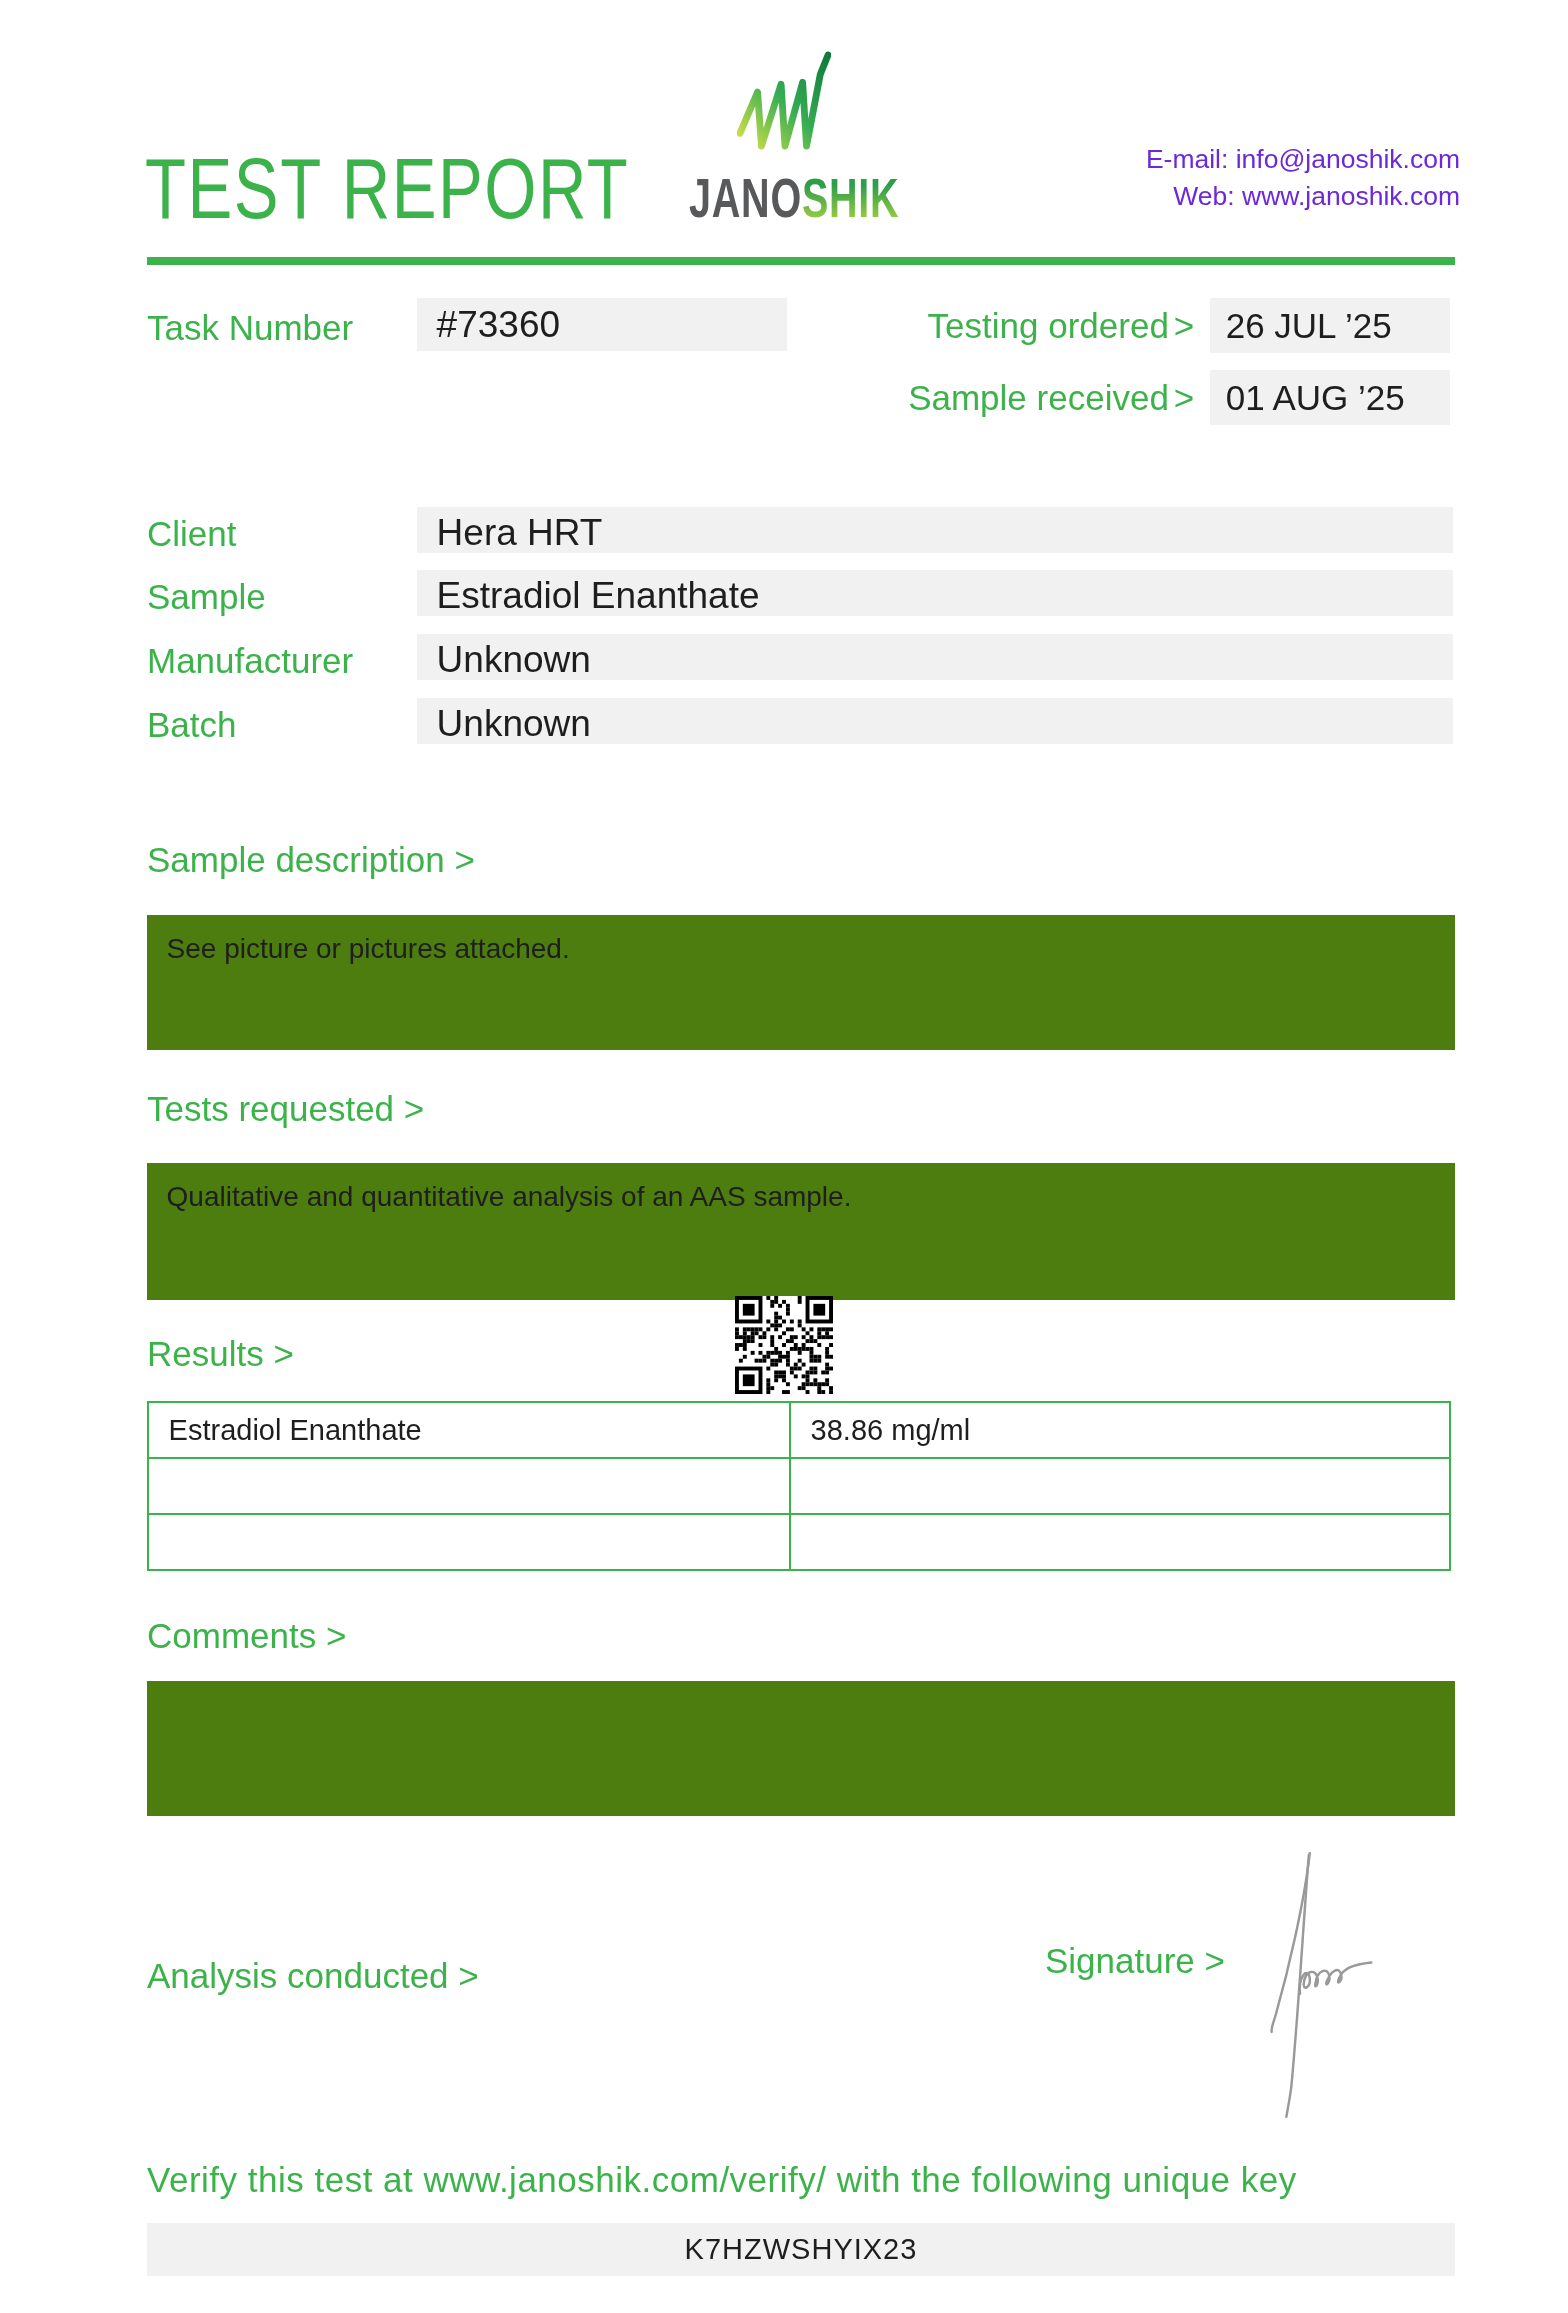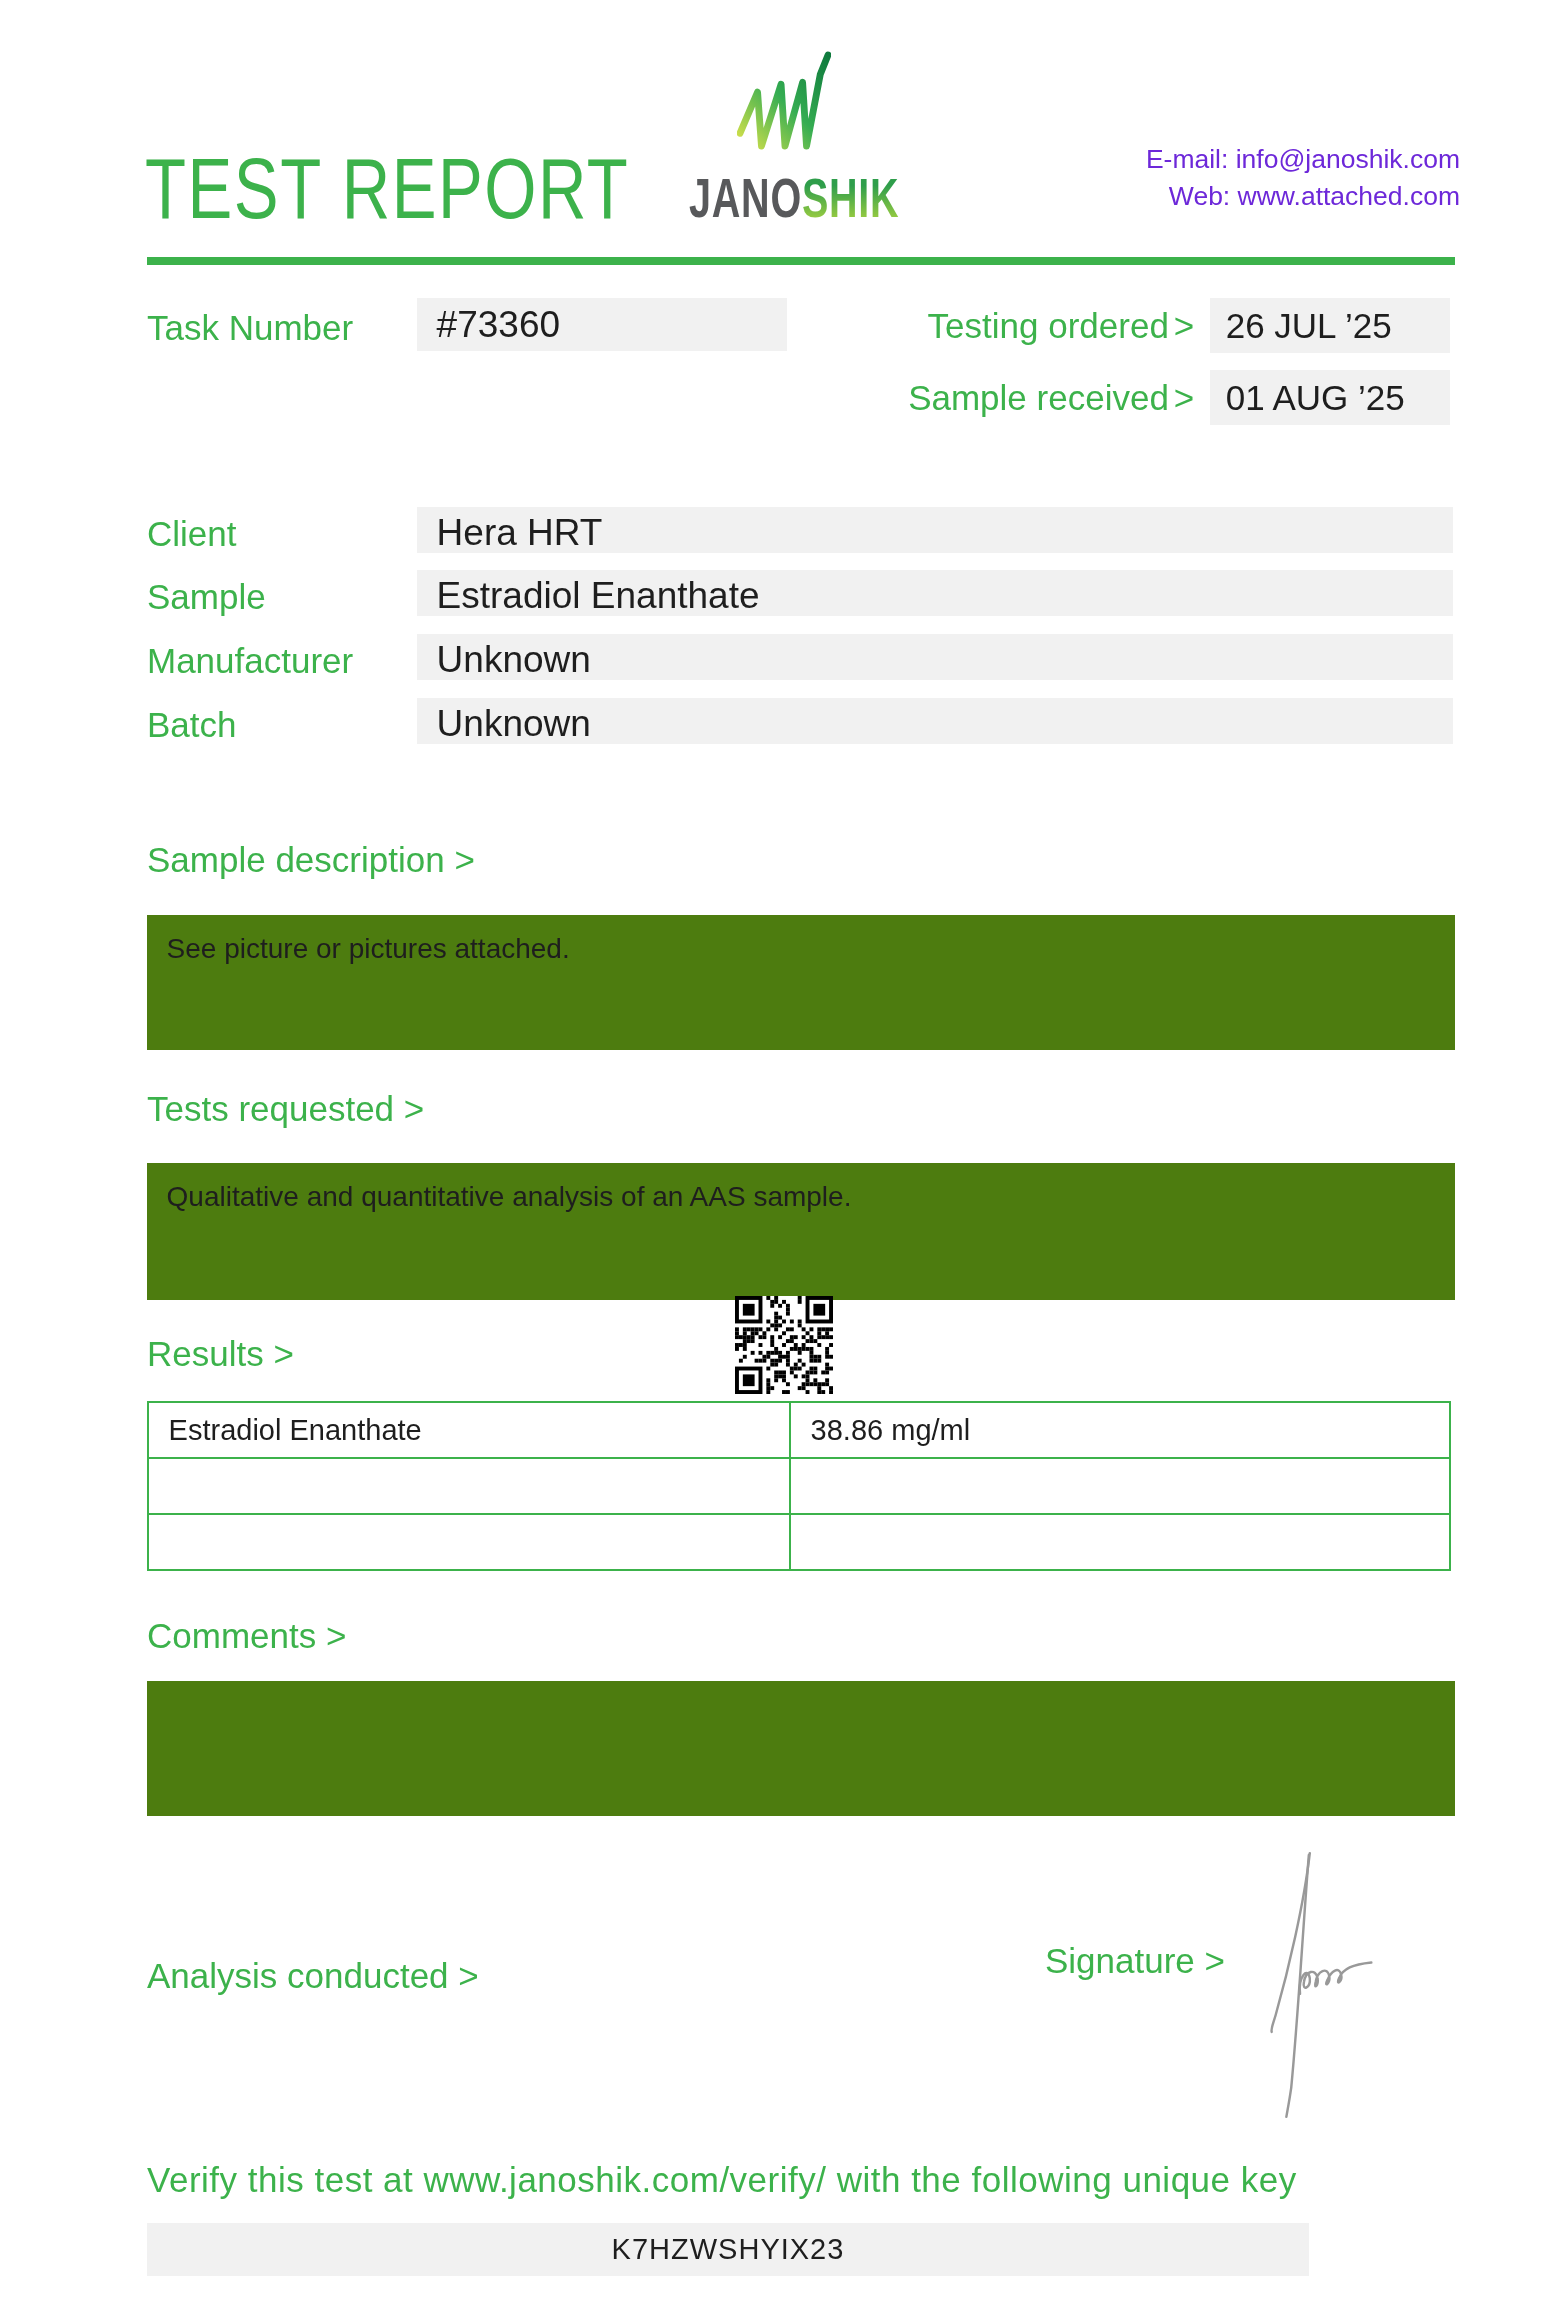--- a/index.html
+++ b/index.html
@@ -49,21 +49,21 @@
   .results-table td{border:2.9px solid #3CB24B;height:56px;box-sizing:border-box;
     font-size:29px;padding:0 0 0 19.6px;background:#fff;white-space:nowrap;}
   .results-table td.c1{width:642px;}
 
   .sig-label{left:1045px;}
   .analysis-box{left:487px;top:1927px;width:297px;height:54px;line-height:54px;
     font-size:37px;padding-left:13.7px;box-sizing:border-box;background:#F1F1F1;
     font-weight:500;white-space:nowrap;}
 
   .verify-heading{left:147px;top:2160px;color:#3CB24B;font-size:35px;letter-spacing:0.5px;white-space:nowrap;}
-  .key-box{left:147px;top:2223px;width:1162px;height:53px;line-height:53px;background:#F1F1F1;
+  .key-box{left:147px;top:2223px;width:1308px;height:53px;line-height:53px;background:#F1F1F1;
     text-align:center;font-size:29px;letter-spacing:1px;font-weight:500;}
 </style>
 </head>
 <body>
 
 <div id="page">
 
   <div class="abs report-title">TEST REPORT</div>
 
   <div class="abs logo-icon">
@@ -78,21 +78,21 @@
       <path d="M3,90 L21,48 L25,103 L45,40 L49,103 L67,38 L71,103 L85,30 L93,10" fill="none" stroke="url(#lg)" stroke-width="7" stroke-linecap="round" stroke-linejoin="round"></path>
     </svg>
   </div>
 
   <div class="abs logo-text">
     <span class="jano">JANO</span><span class="shik">SHIK</span>
   </div>
 
   <div class="abs contact">
     <div>E-mail: info@janoshik.com</div>
-    <div>Web: www.attached.com</div>
+    <div>Web: www.janoshik.com</div>
   </div>
 
   <div class="abs divider"></div>
 
   <div class="abs green-label" style="left:147px;top:310px;">Task Number</div>
   <div class="abs value-box task-box">#73360</div>
 
   <div class="abs date-row" style="top:298px;">
     <span class="green-label">Testing ordered</span>
     <span class="arrow">&gt;</span>

